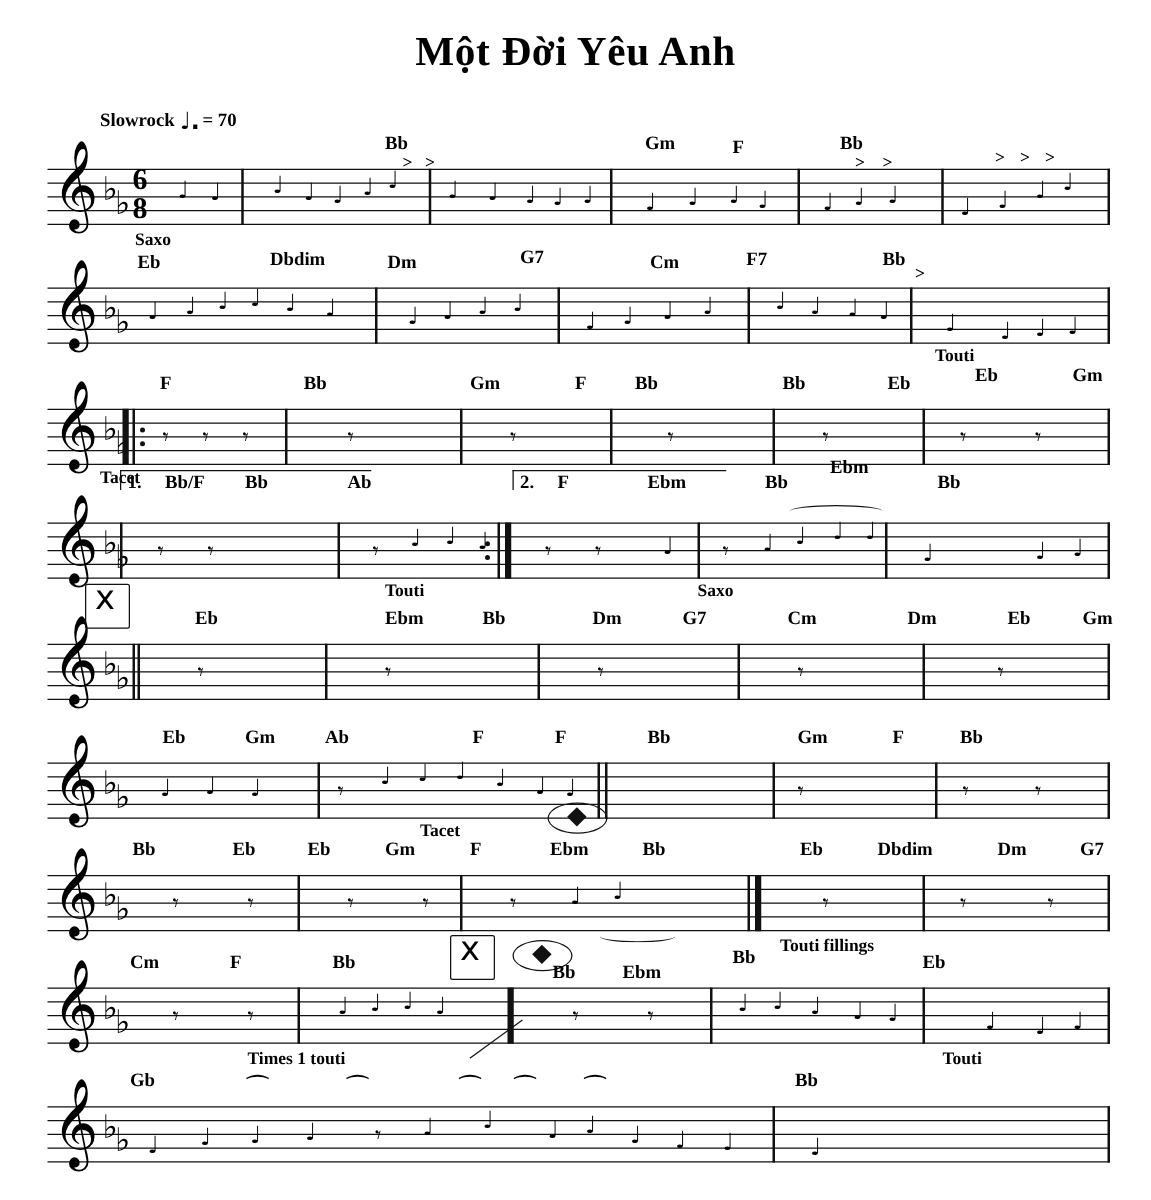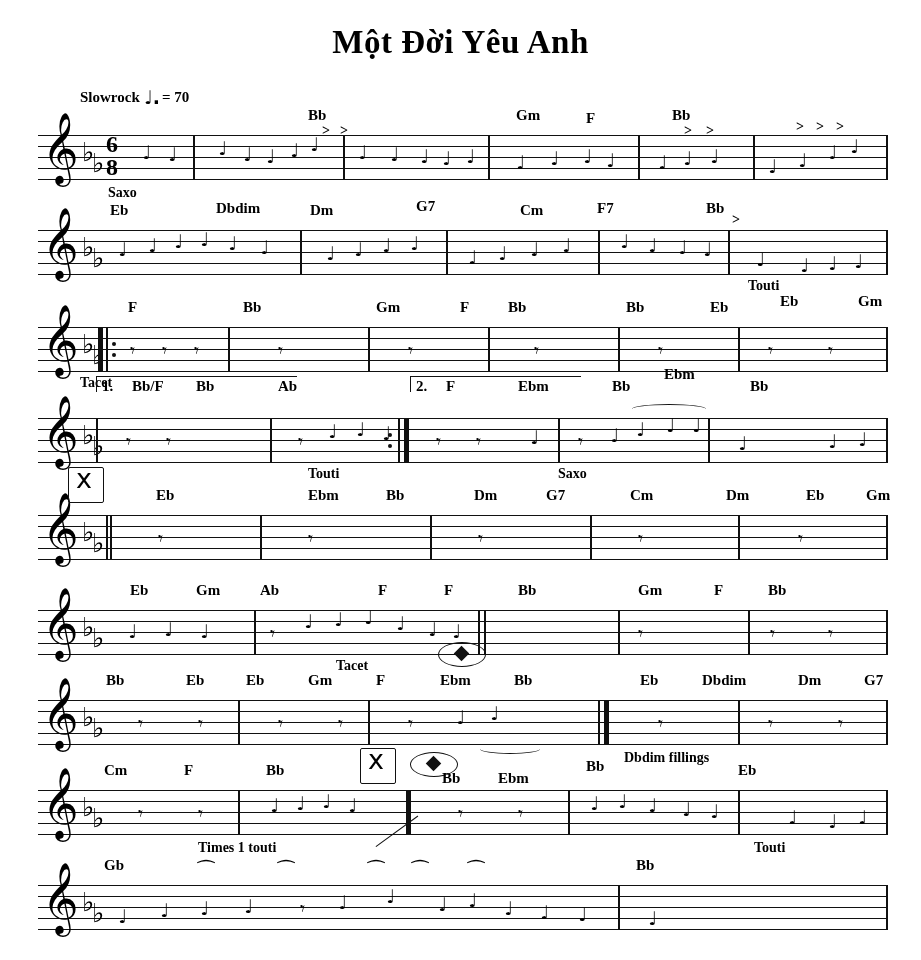--- a/index.html
+++ b/index.html
@@ -576,21 +576,21 @@
     <div class="chord" style="left:208px;top:-28px;">Eb</div>
     <div class="chord" style="left:270px;top:-28px;">Gm</div>
     <div class="chord" style="left:338px;top:-28px;">F</div>
     <div class="chord" style="left:402px;top:-28px;">Ebm</div>
     <div class="chord" style="left:476px;top:-28px;">Bb</div>
     <div class="chord" style="left:602px;top:-28px;">Eb</div>
     <div class="chord" style="left:664px;top:-28px;">Dbdim</div>
     <div class="chord" style="left:760px;top:-28px;">Dm</div>
     <div class="chord" style="left:826px;top:-28px;">G7</div>
 
-    <div class="perf" style="left:586px;top:50px;">Dbdim fillings</div>
+    <div class="perf" style="left:586px;top:50px;">Touti fillings</div>
   </div>
 
   <div class="system" style="top:790px;">
     <div class="staff">
       <div class="line l0"></div>
         <div class="line l1"></div>
         <div class="line l2"></div>
         <div class="line l3"></div>
         <div class="line l4"></div>
     </div>

